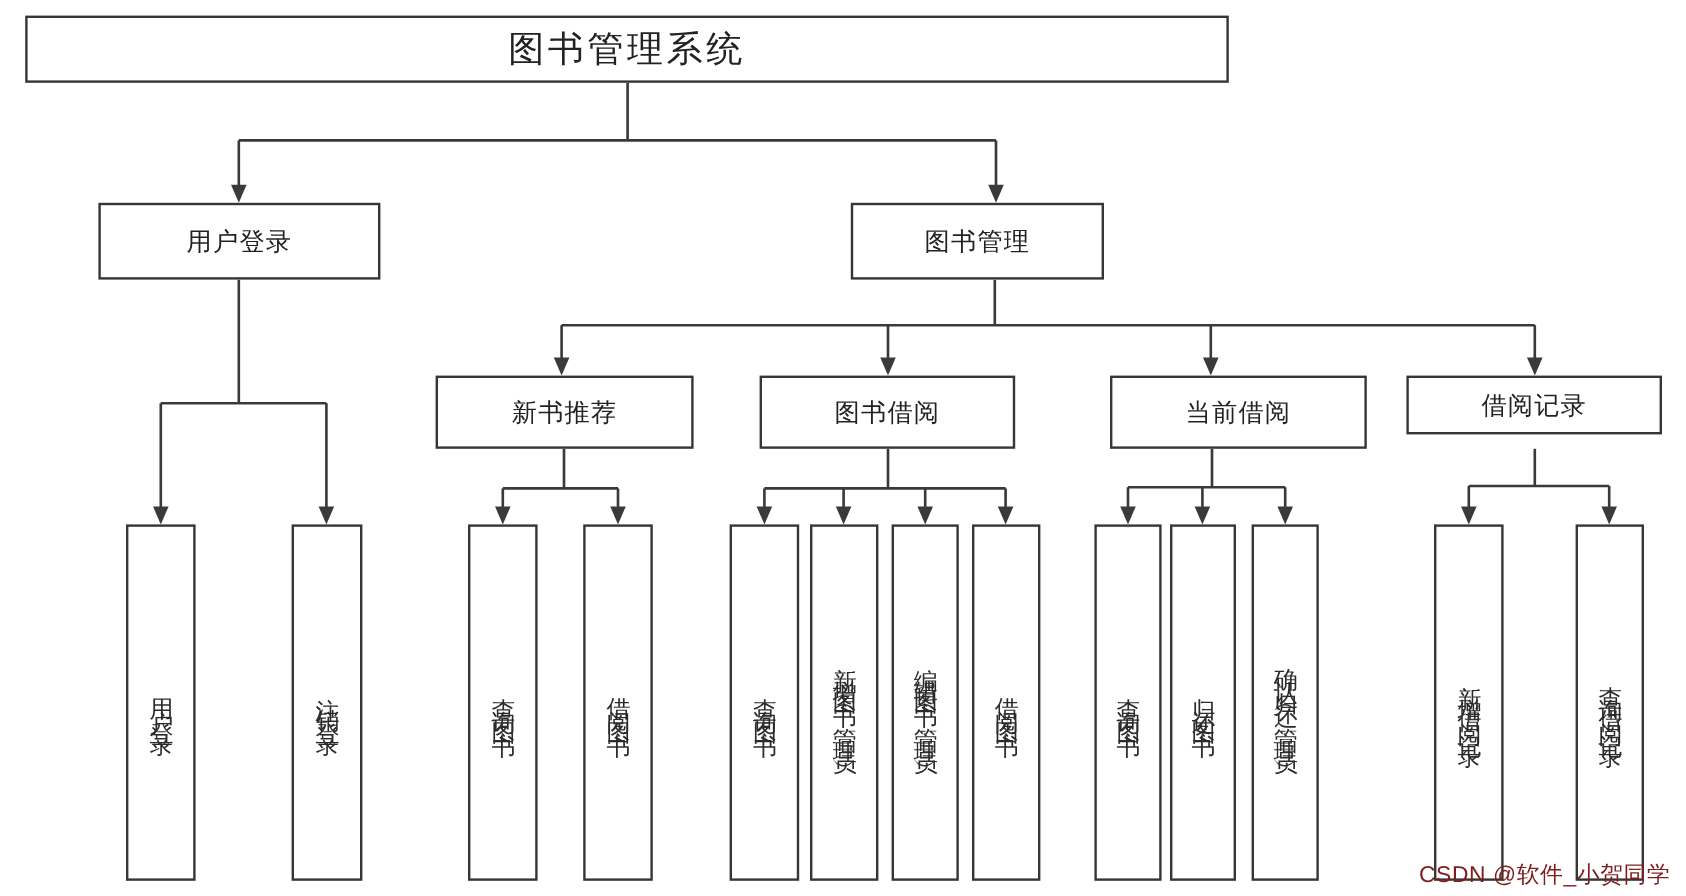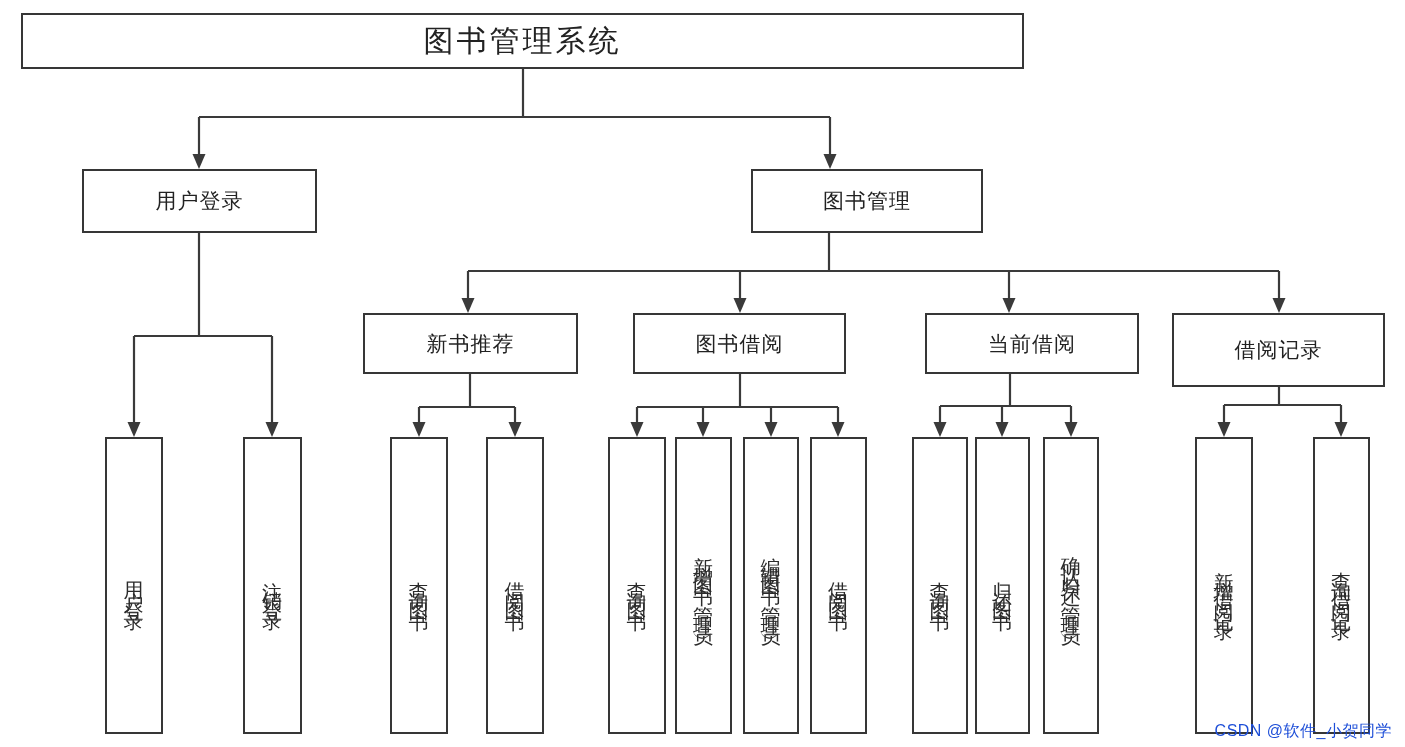--- a/index.html
+++ b/index.html
@@ -46,22 +46,22 @@
     font-size: 20px;
     letter-spacing: 10px;
     line-height: 1;
     color: #2b2b2b;
     white-space: nowrap;
   }
   .watermark {
     position: absolute;
     right: 13px;
     bottom: 5px;
-    font-size: 16px;
-    color: #1d4ed8;
+    font-size: 19px;
+    color: #7f1d1d;
     letter-spacing: 0.5px;
     white-space: nowrap;
   }
 </style>
 </head>
 <body>
 
 <div class="stage">
 
   <svg class="connectors" width="1405" height="747" viewBox="0 0 1405 747">
@@ -138,26 +138,26 @@
         <polygon points="1217.5,422 1230.5,422 1224,437" stroke="none"></polygon>
         <line x1="1341" y1="405" x2="1341" y2="424"></line>
         <polygon points="1334.5,422 1347.5,422 1341,437" stroke="none"></polygon>
       </g>
     </g>
   </svg>
 
   <div class="box h root" style="left:21px; top:13px; width:1003px; height:56px;">图书管理系统</div>
 
   <div class="box h" style="left:82px; top:169px; width:235px; height:64px;">用户登录</div>
-  <div class="box h" style="left:751px; top:169px; width:232px; height:64px;text-align:right;">图书管理</div>
+  <div class="box h" style="left:709px; top:169px; width:211px; height:64px;text-align:right;">图书管理</div>
 
   <div class="box h" style="left:363px; top:313px; width:215px; height:61px;">新书推荐</div>
   <div class="box h" style="left:633px; top:313px; width:213px; height:61px;">图书借阅</div>
   <div class="box h" style="left:903px; top:313px; width:214px; height:61px;margin-left:22px;">当前借阅</div>
-  <div class="box h" style="left:1172px; top:313px; width:213px; height:74px;">借阅记录</div>
+  <div class="box h" style="left:1172px; top:313px; width:213px; height:49px;">借阅记录</div>
 
   <div class="box leaf" style="left:105px; top:437px; width:58px; height:297px;">
     <span class="vtext">用户登录</span>
   </div>
   <div class="box leaf" style="left:243px; top:437px; width:59px; height:297px;">
     <span class="vtext">注销登录</span>
   </div>
 
   <div class="box leaf" style="left:390px; top:437px; width:58px; height:297px;">
     <span class="vtext">查询图书</span>

